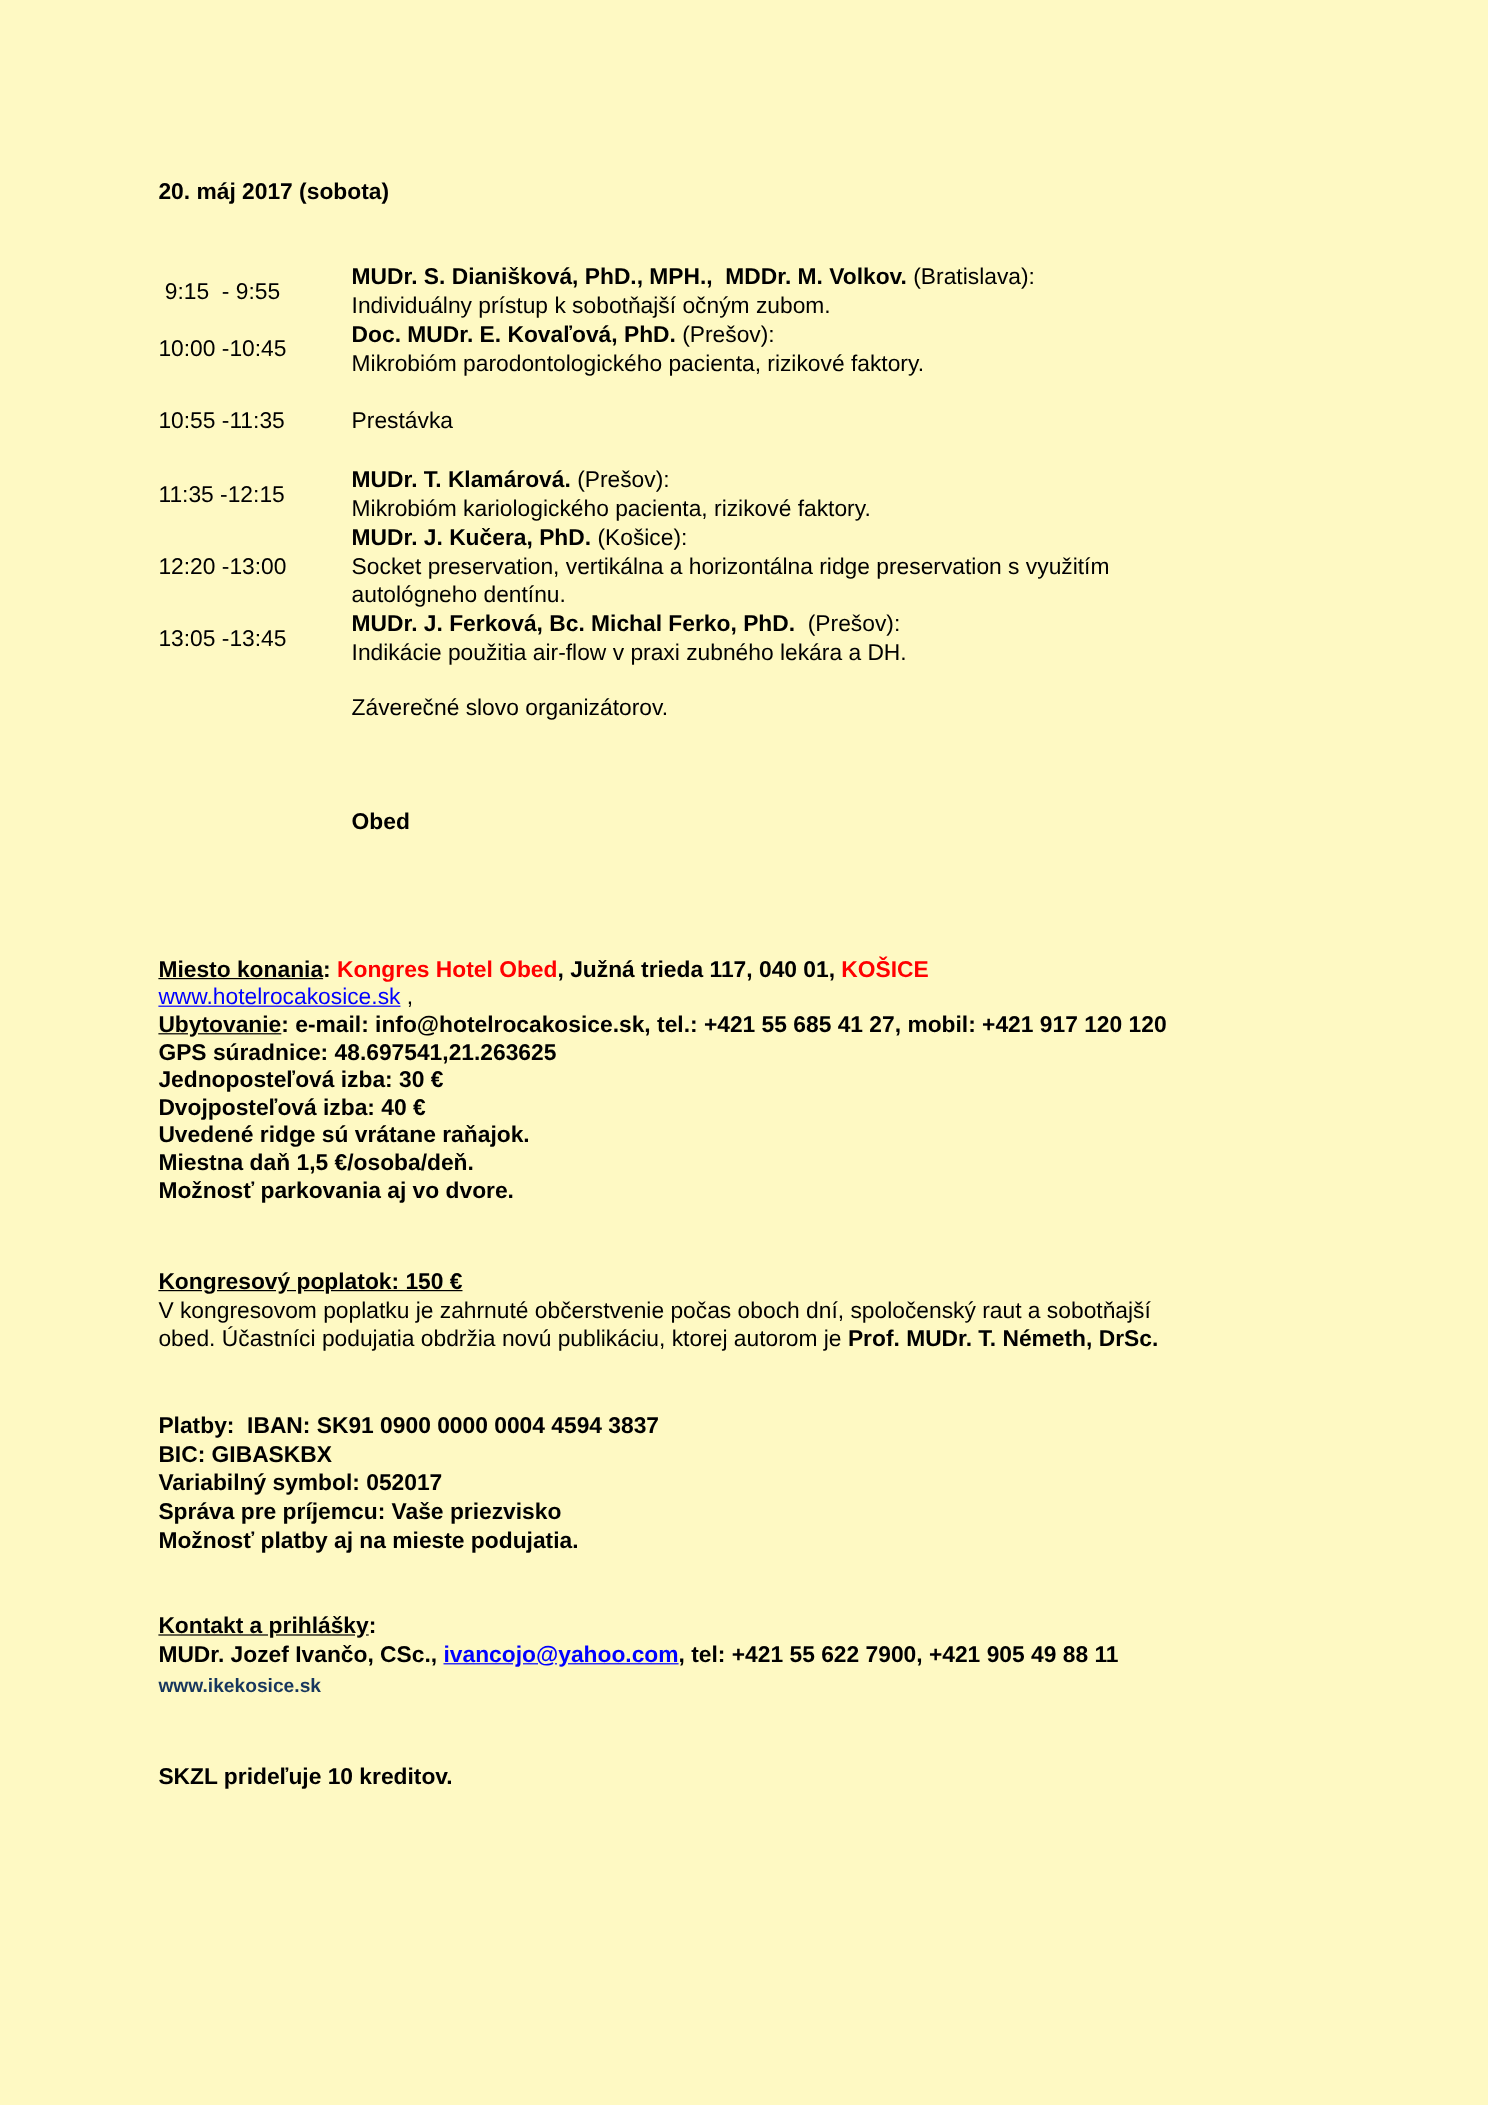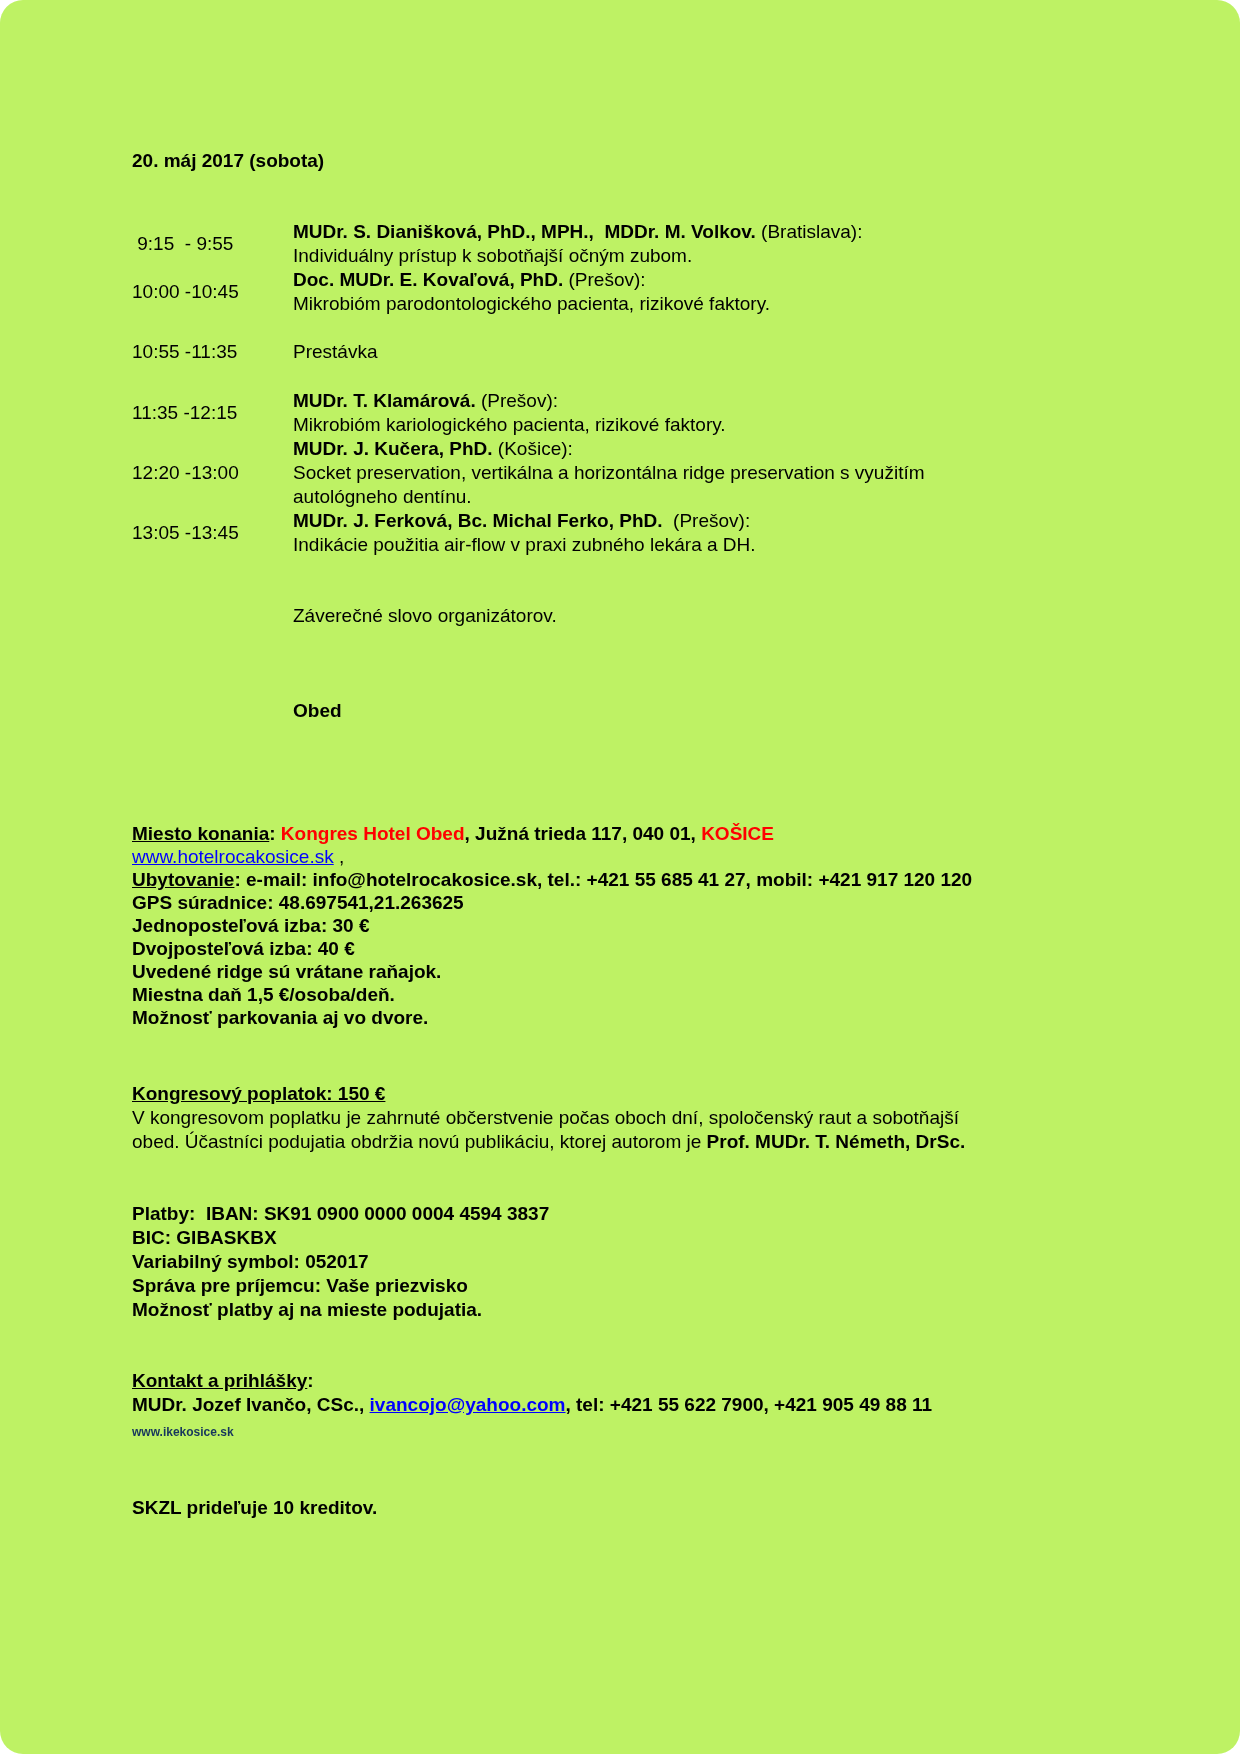--- a/index.html
+++ b/index.html
@@ -14,22 +14,21 @@
     font-family: "Liberation Sans", sans-serif;
     font-size: 19px;
     color: #000000;
     overflow: hidden;
   }
   .page {
     box-sizing: border-box;
     width: 1240px;
     height: 1754px;
     padding: 149px 120px 0 132px;
-    background: #bef264;
-    border-radius: 23px;
+    background: #fef9c3;
   }
   p, .line {
     margin: 0;
     line-height: 24px;
     white-space: pre-wrap;
   }
   .b { font-weight: bold; }
   .u { text-decoration: underline; }
   .red { color: #ff0000; }
   a.link {
@@ -44,34 +43,34 @@
   }
   .time {
     flex: 0 0 161px;
     line-height: 24px;
     white-space: pre;
   }
   .desc { flex: 1; }
   .sched-a { margin-top: 47px; }
   .break-row { margin-top: 24px; }
   .sched-b { margin-top: 25px; }
-  .closing { margin-top: 47px; margin-left: 161px; }
+  .closing { margin-top: 22px; margin-left: 161px; }
   .lunch { margin-top: 71px; margin-left: 161px; font-weight: bold; }
   
   .venue { margin-top: 99px; }
   .venue p { line-height: 23px; }
   .fee { margin-top: 53px; }
   .payment { margin-top: 48px; }
   .payment p { font-weight: bold; }
   .contact { margin-top: 47px; }
   .ike-line { line-height: 26px; }
   a.ike {
     color: #17365d;
     font-weight: bold;
-    font-size: 12px;
+    font-size: 16px;
     text-decoration: none;
     cursor: pointer;
   }
   .credits { margin-top: 51px; font-weight: bold; }
 </style>
 </head>
 <body>
 
 <div class="page">
 

